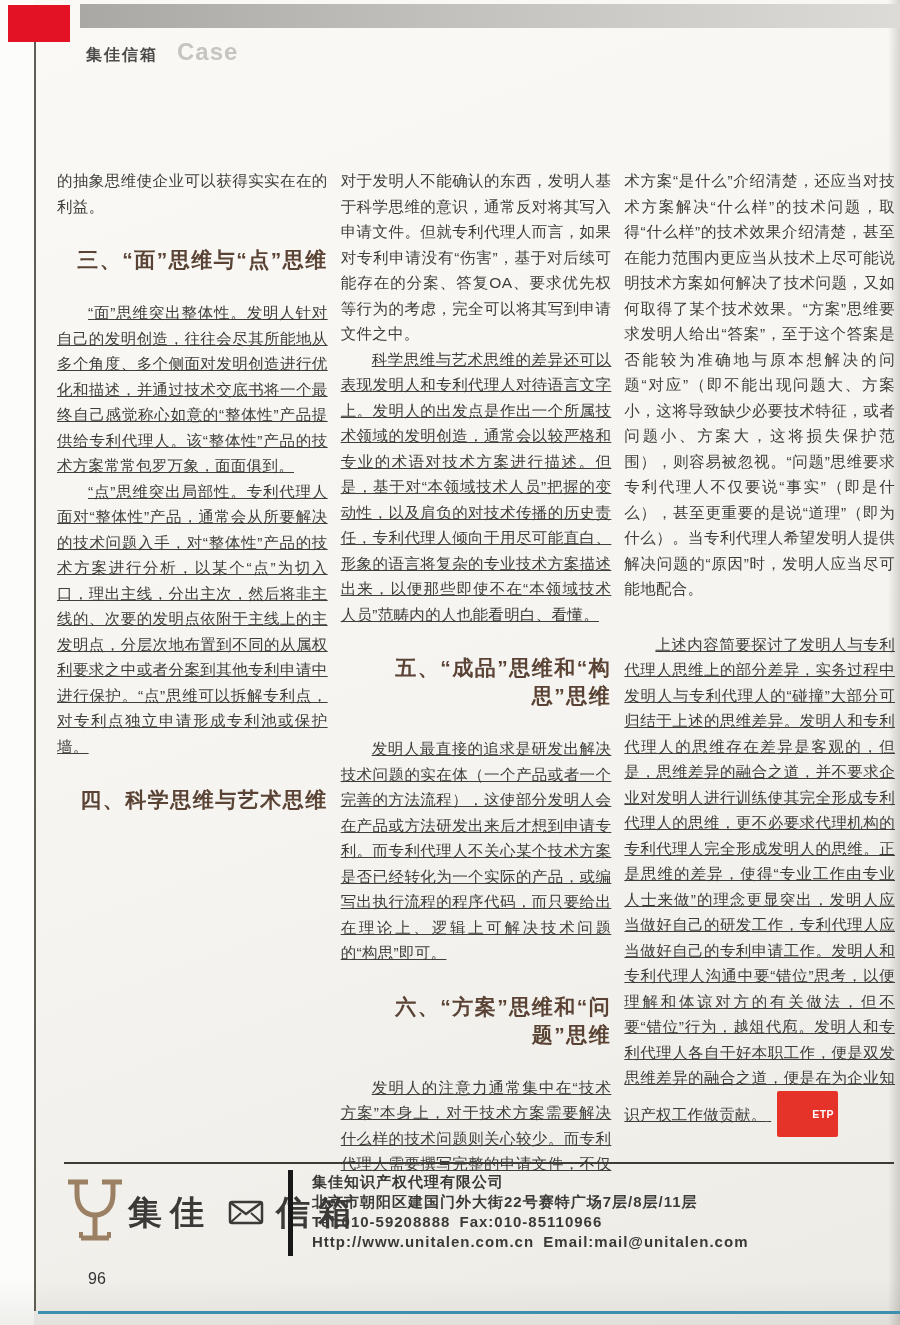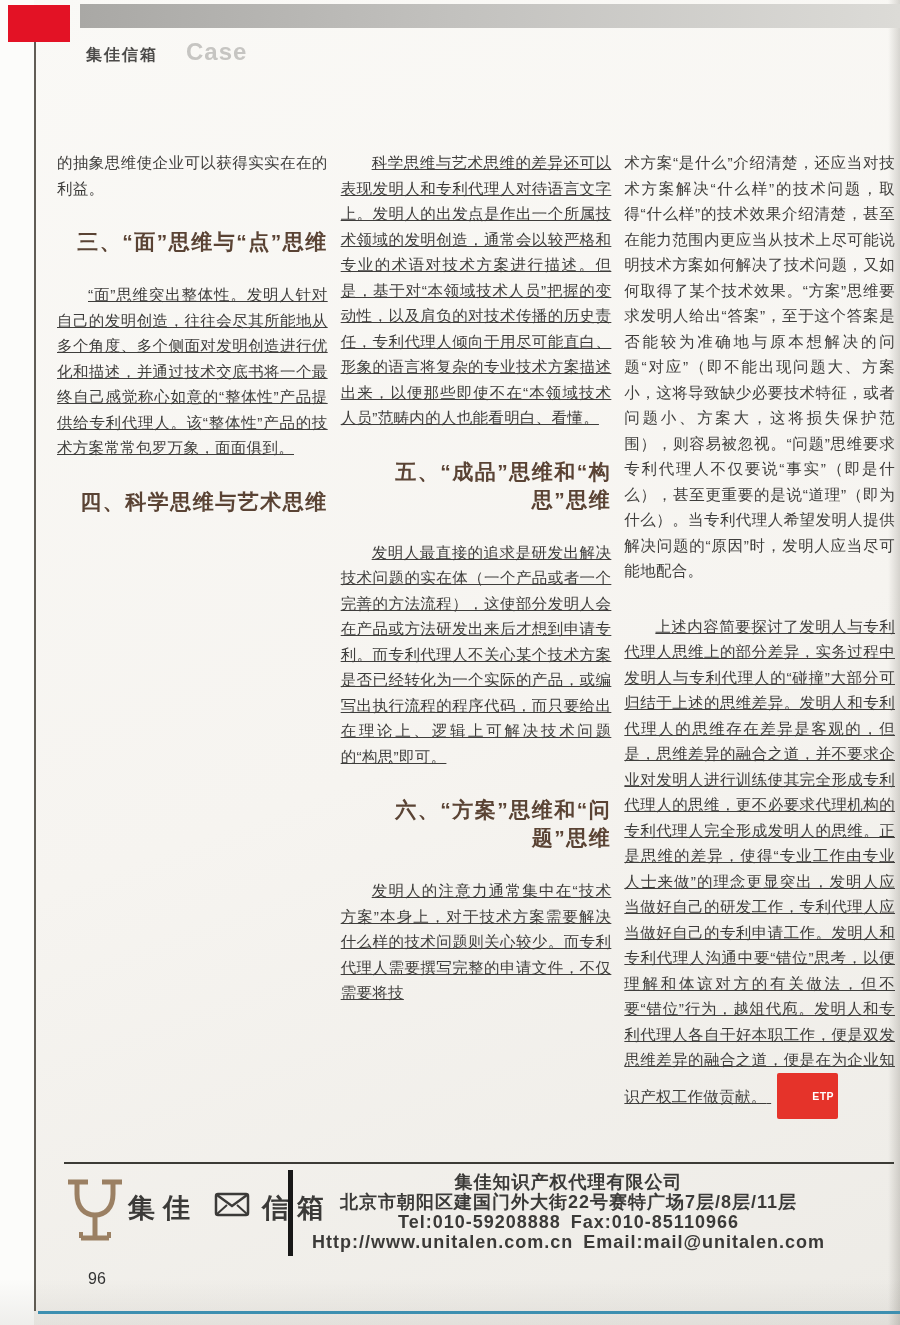--- a/index.html
+++ b/index.html
@@ -18,47 +18,47 @@
   .gutter-line { position:absolute; left:34px; top:42px; bottom:14px; width:2px; background:#46423a; opacity:.85; }
   .right-shadow { position:absolute; top:0; right:0; width:12px; height:100%;
     background:linear-gradient(90deg, rgba(60,55,45,0) 0%, rgba(60,55,45,.18) 100%); }
   .bottom-shade { position:absolute; left:0; bottom:0; width:100%; height:46px;
     background:linear-gradient(180deg, rgba(60,55,45,0) 0%, rgba(60,55,45,.07) 100%); }
 
   
   .red-square { position:absolute; left:8px; top:5px; width:62px; height:37px; background:#e31225; }
   .gray-bar { position:absolute; left:80px; right:0; top:4px; height:24px;
     background:linear-gradient(90deg,#a9a8a5 0%, #c2c1be 45%, #dcdbd7 100%); }
-  .kicker { position:absolute; left:86px; top:38px; display:flex; align-items:baseline; gap:28px; }
+  .kicker { position:absolute; left:86px; top:38px; display:flex; align-items:baseline; gap:19px; }
   .kicker-cn { font-size:16px; font-weight:bold; color:#4c4b49; letter-spacing:2px; }
   .kicker-en { font-size:24px; font-weight:bold; color:#c6c5c2; letter-spacing:1px; }
 
   
-  .columns { position:absolute; left:57px; top:150px; width:838px; height:1012px;
+  .columns { position:absolute; left:57px; top:168px; width:838px; height:1012px;
     display:flex; gap:13px; overflow:hidden; }
   .col { width:271px; text-align:justify; }
   .para { font-size:15.5px; line-height:25.5px; letter-spacing:.3px; color:#3f3e3c; }
   .para.indent { text-indent:2em;text-decoration:underline; }
   .sec-heading { font-size:21px; line-height:28px; font-weight:bold; color:#5a4334;
     letter-spacing:1.5px; margin:27px 0 26px; text-align:right; }
   .col .para:first-child { margin-top:0; }
   .gap-top { margin-top:30px; }
   .etp-badge { display:inline-block; background:#e5332a; color:#ffffff; font-size:10.5px;
     font-weight:bold; line-height:14px; padding:16px 4px; border-radius:2px; margin-left:6px;
     letter-spacing:.5px; vertical-align:2px; }
 
   
   .footer-rule { position:absolute; left:64px; right:6px; top:1162px; border-top:2px solid #3c3b36; }
   .footer-logo { position:absolute; left:64px; top:1174px; }
   .footer-lockup { position:absolute; left:128px; top:1190px; display:flex; align-items:center; gap:12px;
-    font-size:27px; font-weight:bold; color:#3b3a38; letter-spacing:8px; }
+    font-size:34px; font-weight:bold; color:#3b3a38; letter-spacing:8px; }
   .mail-icon { flex:0 0 auto; margin-left:4px; }
   .footer-divider { position:absolute; left:288px; top:1170px; width:5px; height:86px; background:#181818; }
-  .footer-info { position:absolute; left:312px; top:1172px; font-size:18px; font-weight:bold;
-    color:#3b3a38; line-height:20px; letter-spacing:1px;text-align:center; }
+  .footer-info { position:absolute; left:312px; top:1172px; font-size:15px; font-weight:bold;
+    color:#3b3a38; line-height:20px; letter-spacing:1px; }
   .info-line span + span { margin-left:4px; }
   .page-number { position:absolute; left:88px; top:1270px; font-size:16px; color:#343434; }
   .bottom-line { position:absolute; left:38px; right:0; top:1311px; height:3px; background:#3d8fb0; }
 </style>
 </head>
 <body>
 
 <div class="page">
 
   <div class="left-margin"></div>
@@ -72,24 +72,26 @@
     <span class="kicker-cn">集佳信箱</span>
     <span class="kicker-en">Case</span>
   </div>
 
   <div class="columns">
 
     <div class="col">
       <p class="para">的抽象思维使企业可以获得实实在在的利益。</p>
       <h2 class="sec-heading">三、“面”思维与“点”思维</h2>
       <p class="para indent">“面”思维突出整体性。发明人针对自己的发明创造，往往会尽其所能地从多个角度、多个侧面对发明创造进行优化和描述，并通过技术交底书将一个最终自己感觉称心如意的“整体性”产品提供给专利代理人。该“整体性”产品的技术方案常常包罗万象，面面俱到。</p>
+      <p class="para indent">“点”思维突出局部性。专利代理人面对“整体性”产品，通常会从所要解决的技术问题入手，对“整体性”产品的技术方案进行分析，以某个“点”为切入口，理出主线，分出主次，然后将非主线的、次要的发明点依附于主线上的主发明点，分层次地布置到不同的从属权利要求之中或者分案到其他专利申请中进行保护。“点”思维可以拆解专利点，对专利点独立申请形成专利池或保护墙。</p>
       <h2 class="sec-heading">四、科学思维与艺术思维</h2>
     </div>
 
     <div class="col">
+      <p class="para">对于发明人不能确认的东西，发明人基于科学思维的意识，通常反对将其写入申请文件。但就专利代理人而言，如果对专利申请没有“伤害”，基于对后续可能存在的分案、答复OA、要求优先权等行为的考虑，完全可以将其写到申请文件之中。</p>
       <p class="para indent">科学思维与艺术思维的差异还可以表现发明人和专利代理人对待语言文字上。发明人的出发点是作出一个所属技术领域的发明创造，通常会以较严格和专业的术语对技术方案进行描述。但是，基于对“本领域技术人员”把握的变动性，以及肩负的对技术传播的历史责任，专利代理人倾向于用尽可能直白、形象的语言将复杂的专业技术方案描述出来，以便那些即使不在“本领域技术人员”范畴内的人也能看明白、看懂。</p>
       <h2 class="sec-heading">五、“成品”思维和“构思”思维</h2>
       <p class="para indent">发明人最直接的追求是研发出解决技术问题的实在体（一个产品或者一个完善的方法流程），这使部分发明人会在产品或方法研发出来后才想到申请专利。而专利代理人不关心某个技术方案是否已经转化为一个实际的产品，或编写出执行流程的程序代码，而只要给出在理论上、逻辑上可解决技术问题的“构思”即可。</p>
       <h2 class="sec-heading">六、“方案”思维和“问题”思维</h2>
       <p class="para indent">发明人的注意力通常集中在“技术方案”本身上，对于技术方案需要解决什么样的技术问题则关心较少。而专利代理人需要撰写完整的申请文件，不仅需要将技</p>
     </div>
 
     <div class="col">
       <p class="para">术方案“是什么”介绍清楚，还应当对技术方案解决“什么样”的技术问题，取得“什么样”的技术效果介绍清楚，甚至在能力范围内更应当从技术上尽可能说明技术方案如何解决了技术问题，又如何取得了某个技术效果。“方案”思维要求发明人给出“答案”，至于这个答案是否能较为准确地与原本想解决的问题“对应”（即不能出现问题大、方案小，这将导致缺少必要技术特征，或者问题小、方案大，这将损失保护范围），则容易被忽视。“问题”思维要求专利代理人不仅要说“事实”（即是什么），甚至更重要的是说“道理”（即为什么）。当专利代理人希望发明人提供解决问题的“原因”时，发明人应当尽可能地配合。</p>
       <p class="para indent gap-top">

